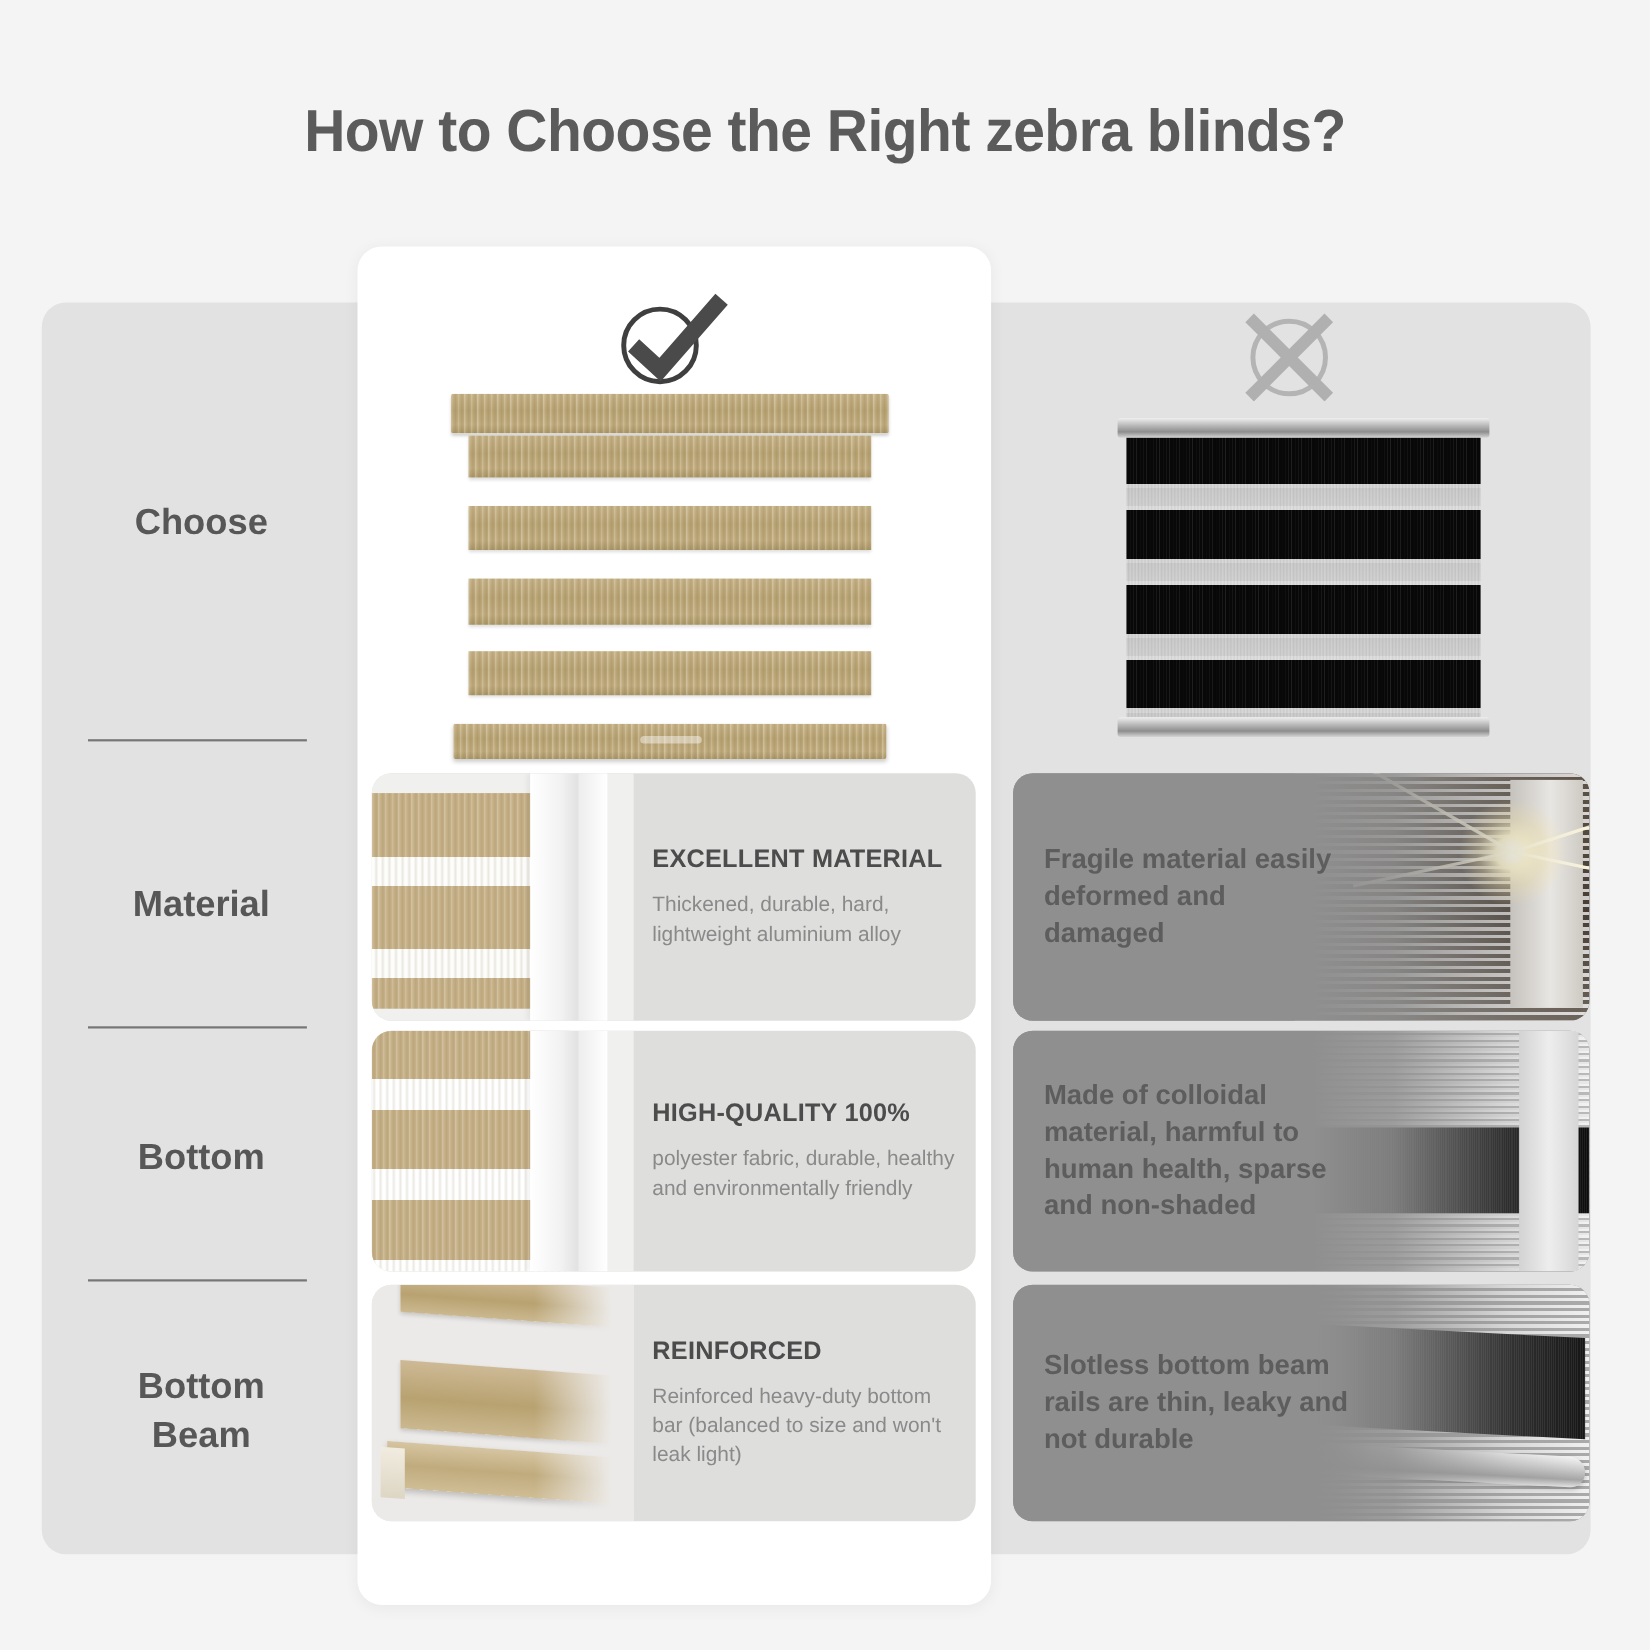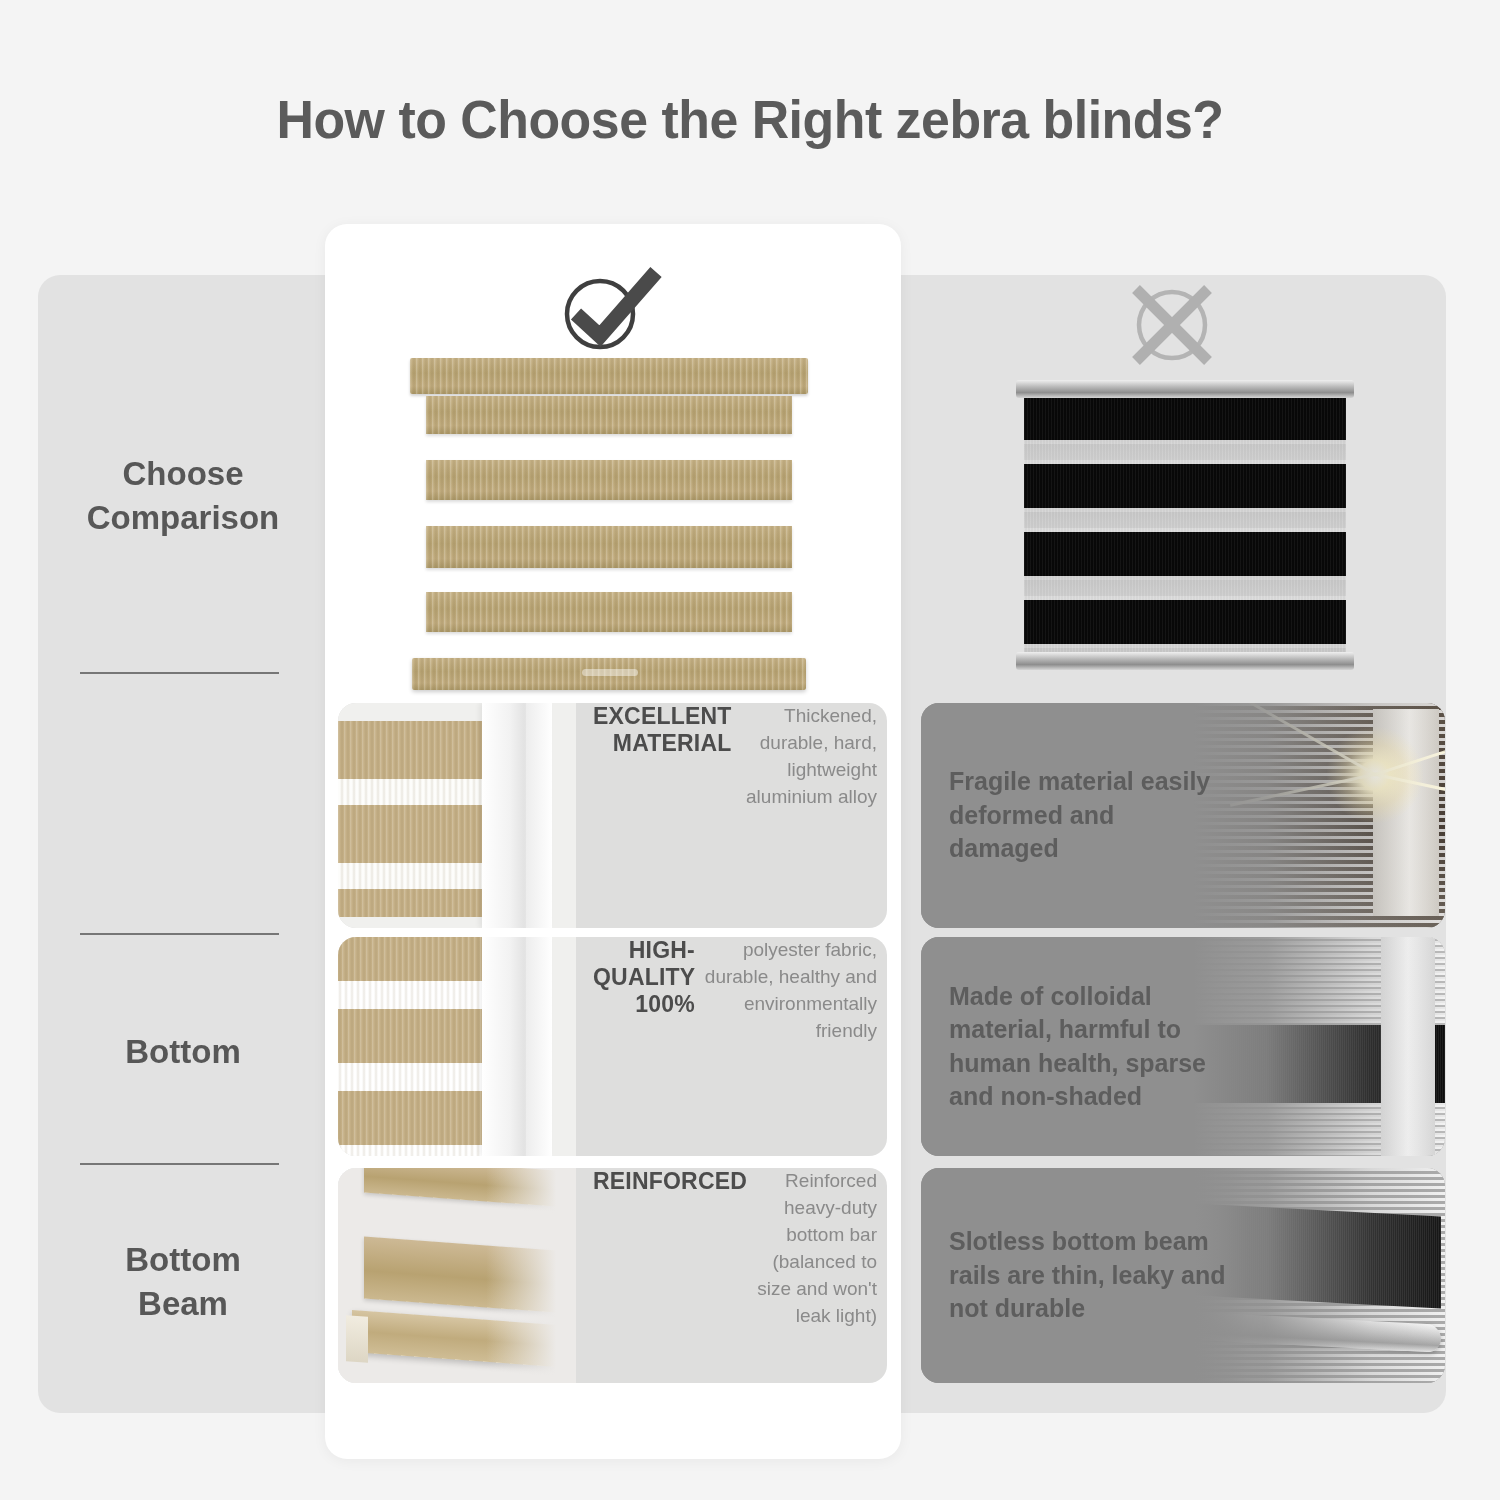--- a/index.html
+++ b/index.html
@@ -186,21 +186,21 @@
 
   
   .good-photo {
     position: absolute; left: 0; top: 0;
     width: 238px; height: 100%;
     background: #f0f0ee;
   }
   .good-text {
     position: absolute; left: 255px; top: 0;
     width: 284px; height: 100%;
-    display: flex; justify-content: center; text-align: right;
+    display: flex; flex-direction: column; justify-content: center;
   }
   .good-heading {
     font-size: 23px; font-weight: 700; color: #4c4c4c;
     letter-spacing: 0.2px; margin-bottom: 16px;
   }
   .good-body {
     font-size: 19px; color: #8a8a8a; line-height: 1.42;
   }
 
   
@@ -361,24 +361,24 @@
 <body>
 
 <div id="stage">
 
   <div id="page-title">How to Choose the Right zebra blinds?</div>
 
   <div id="gray-panel"></div>
 
   <div class="row-label" id="label-product">
     <div>Choose</div>
-    <div>Comparison</div>
   </div>
   <div class="row-divider" id="divider-1"></div>
 
+  <div class="row-label" id="label-material">Material</div>
   <div class="row-divider" id="divider-2"></div>
 
   <div class="row-label" id="label-fabric">Bottom</div>
   <div class="row-divider" id="divider-3"></div>
 
   <div class="row-label" id="label-bottom">
     <div>Bottom</div>
     <div>Beam</div>
   </div>
 

